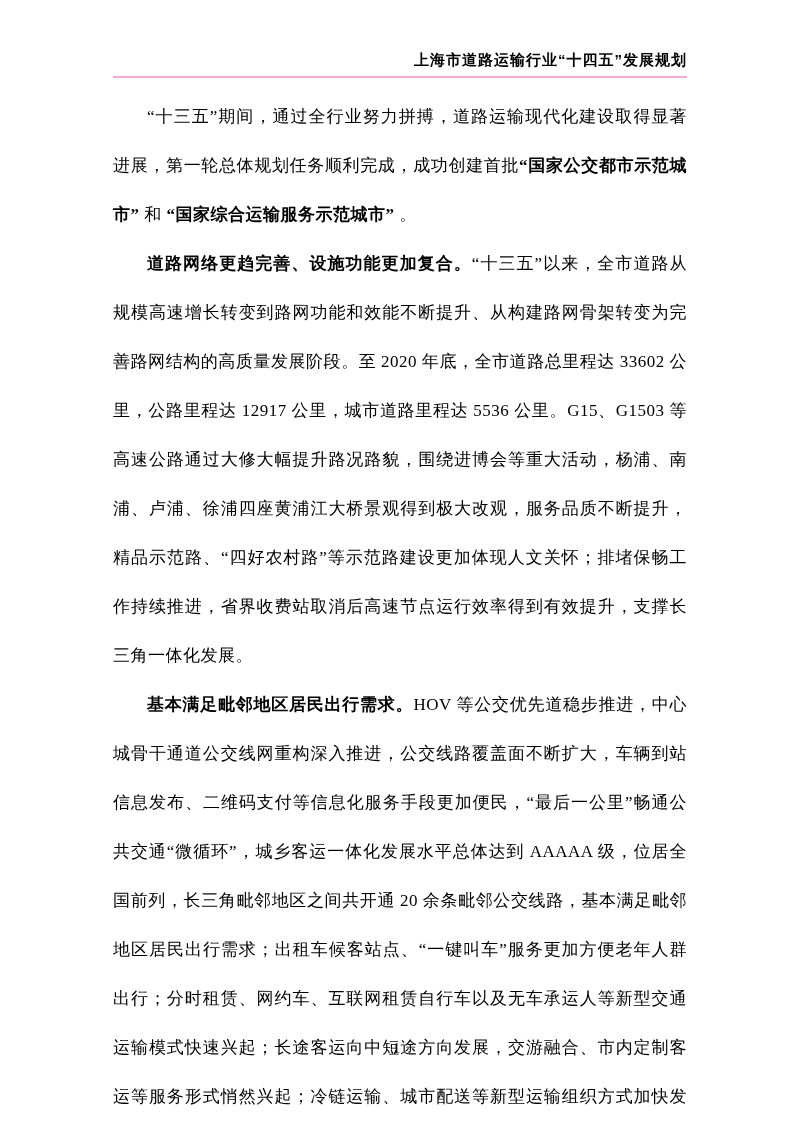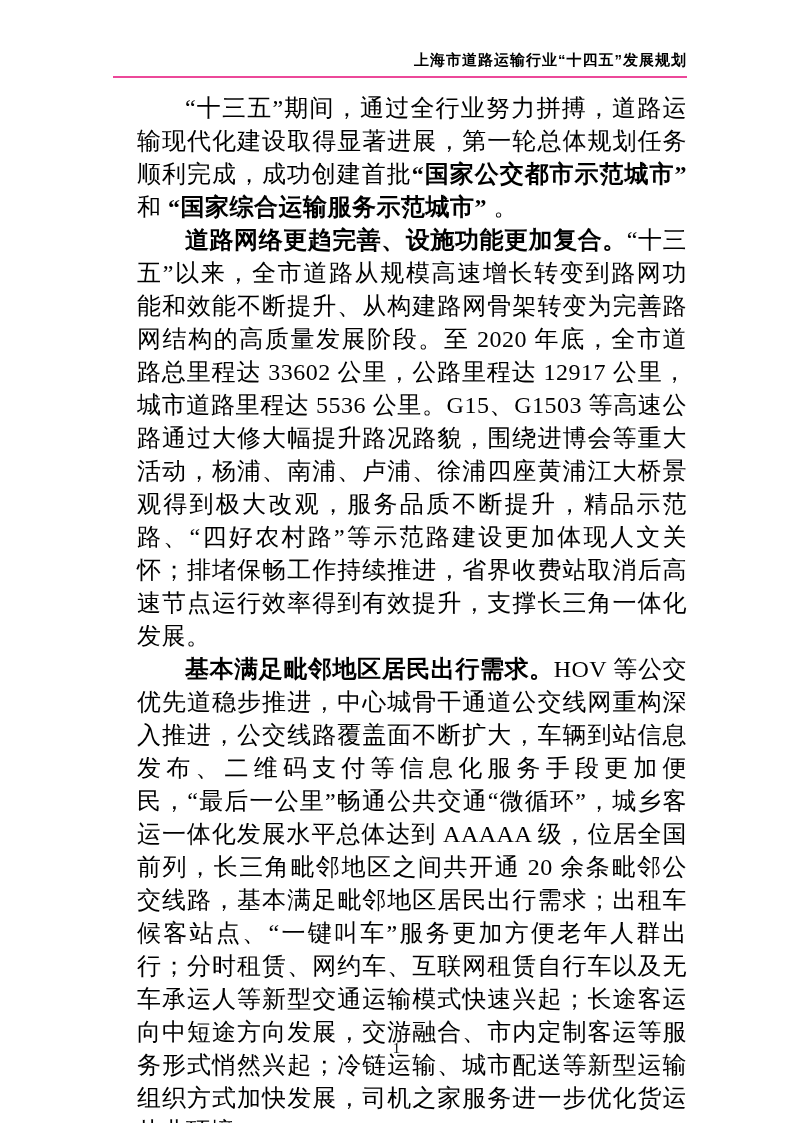--- a/index.html
+++ b/index.html
@@ -16,21 +16,21 @@
     overflow: hidden;
   }
   
   .header {
     position: absolute;
     top: 50px;
     left: 113px;
     right: 106px;
     text-align: right;
     padding-bottom: 6px;
-    border-bottom: 2px solid #ec4899;
+    border-bottom: 2px solid #f9a8d4;
     font-family: "Liberation Sans", "DejaVu Sans", sans-serif;
     font-weight: 700;
     font-size: 15px;
     letter-spacing: 1px;
     line-height: 20px;
     color: #000000;
   }
   
   .content {
     position: absolute;
@@ -42,26 +42,25 @@
   .chapter-title {
     text-align: center;
     font-family: "Liberation Sans", "DejaVu Sans", sans-serif;
     font-weight: 700;
     font-size: 24px;
     line-height: 30px;
     letter-spacing: 2px;
     margin-bottom: 16px;
   }
   .para {
-    font-size: 24px;
-    line-height: 33px;
+    font-size: 17px;
+    line-height: 49px;
     text-align: justify;
     text-indent: 2em;
     letter-spacing: 0.5px;
-    margin-left: 24px;
   }
   .para b { font-weight: 700; }
   
   .footer {
     position: absolute;
     top: 1038px;
     left: 0;
     width: 100%;
     text-align: center;
     font-size: 15px;

